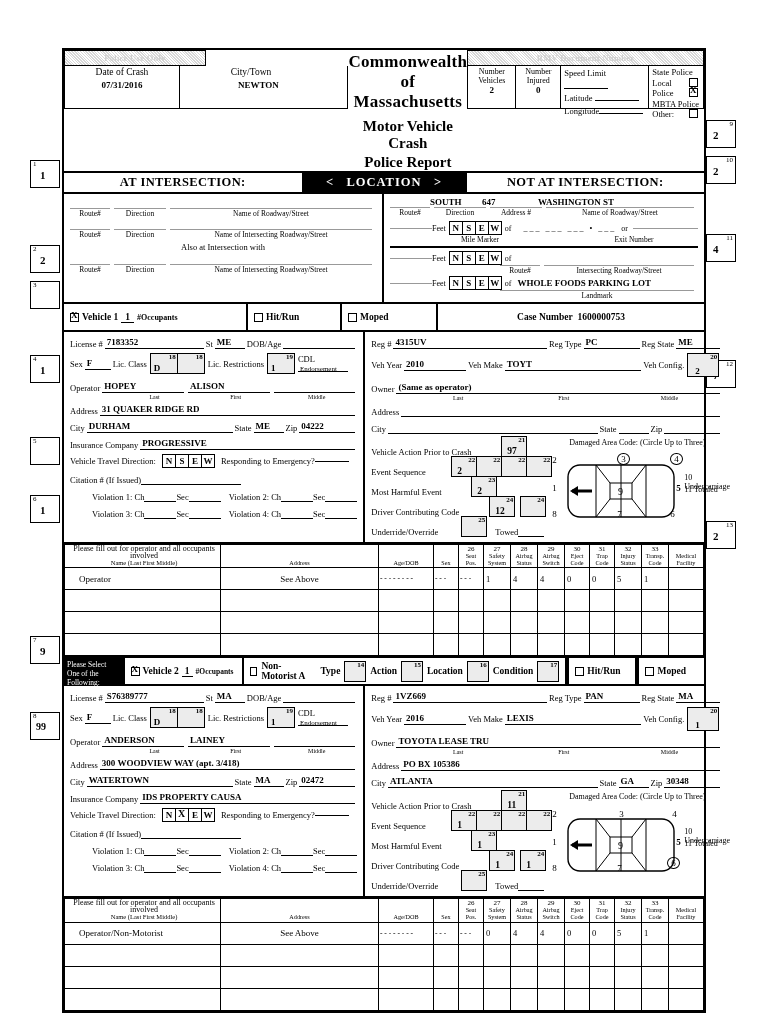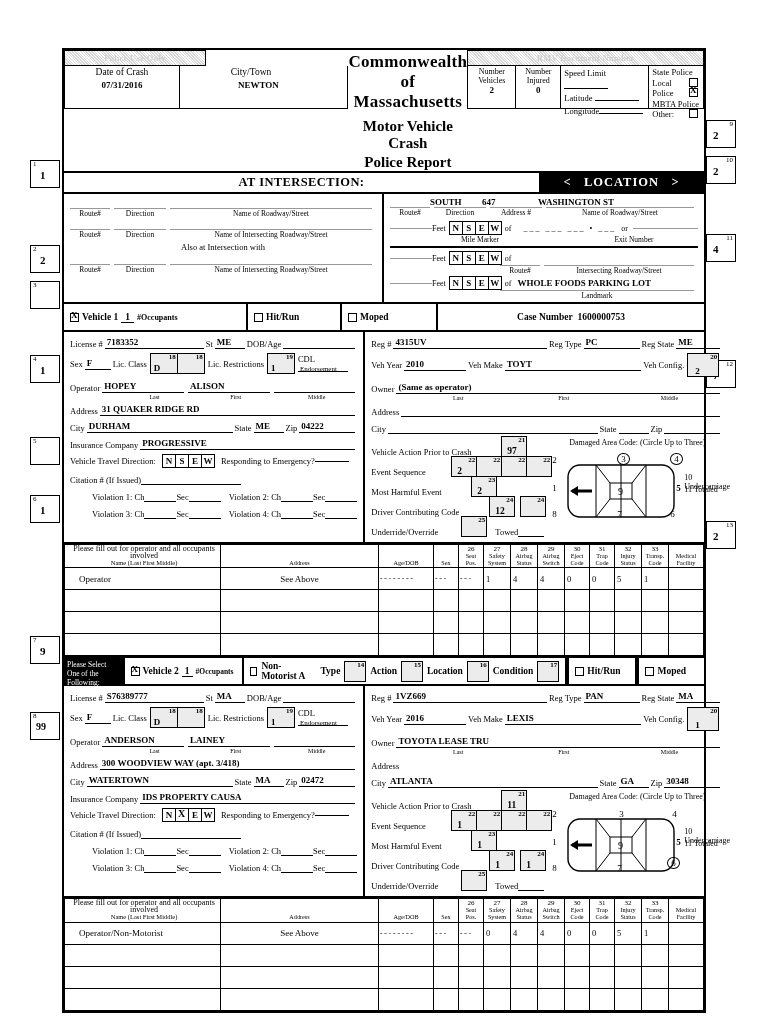--- a/index.html
+++ b/index.html
@@ -216,20 +216,21 @@
       </div>
     </div>
 
     <div class="locbar">
       <div class="locL">AT INTERSECTION:</div>
       <div class="locC">
         <span>&lt;</span>
         &nbsp;&nbsp;<span>LOCATION</span>&nbsp;&nbsp;
         <span>&gt;</span>
       </div>
+      <div class="locR">NOT AT INTERSECTION:</div>
     </div>
 
     <div class="locwrap">
       <div class="leftLoc">
         <div class="vtxt"></div>
         <div class="labline">
           <span class="lu" style="width:40px;">Route#</span>
           <span class="lu" style="width:52px;">Direction</span>
           <span class="lu" style="flex:1;">Name of Roadway/Street</span>
         </div>
@@ -824,20 +825,21 @@
           <span class="lab">Owner</span>
           <span class="val">TOYOTA LEASE TRU</span>
         </div>
         <div style="display:flex;margin-left:34px;margin-bottom:3px;">
           <span class="sub" style="flex:1;">Last</span>
           <span class="sub" style="flex:1;">First</span>
           <span class="sub" style="flex:1;">Middle</span>
         </div>
         <div class="fr">
           <span class="lab">Address</span>
+          <span class="val">PO BX 105386</span>
         </div>
         <div class="fr">
           <span class="lab">City</span>
           <span class="val">ATLANTA</span>
           <span class="lab">State</span>
           <span class="val sm">GA</span>
           <span class="lab">Zip</span>
           <span class="val" style="flex:none;width:52px;">30348</span>
         </div>
 

